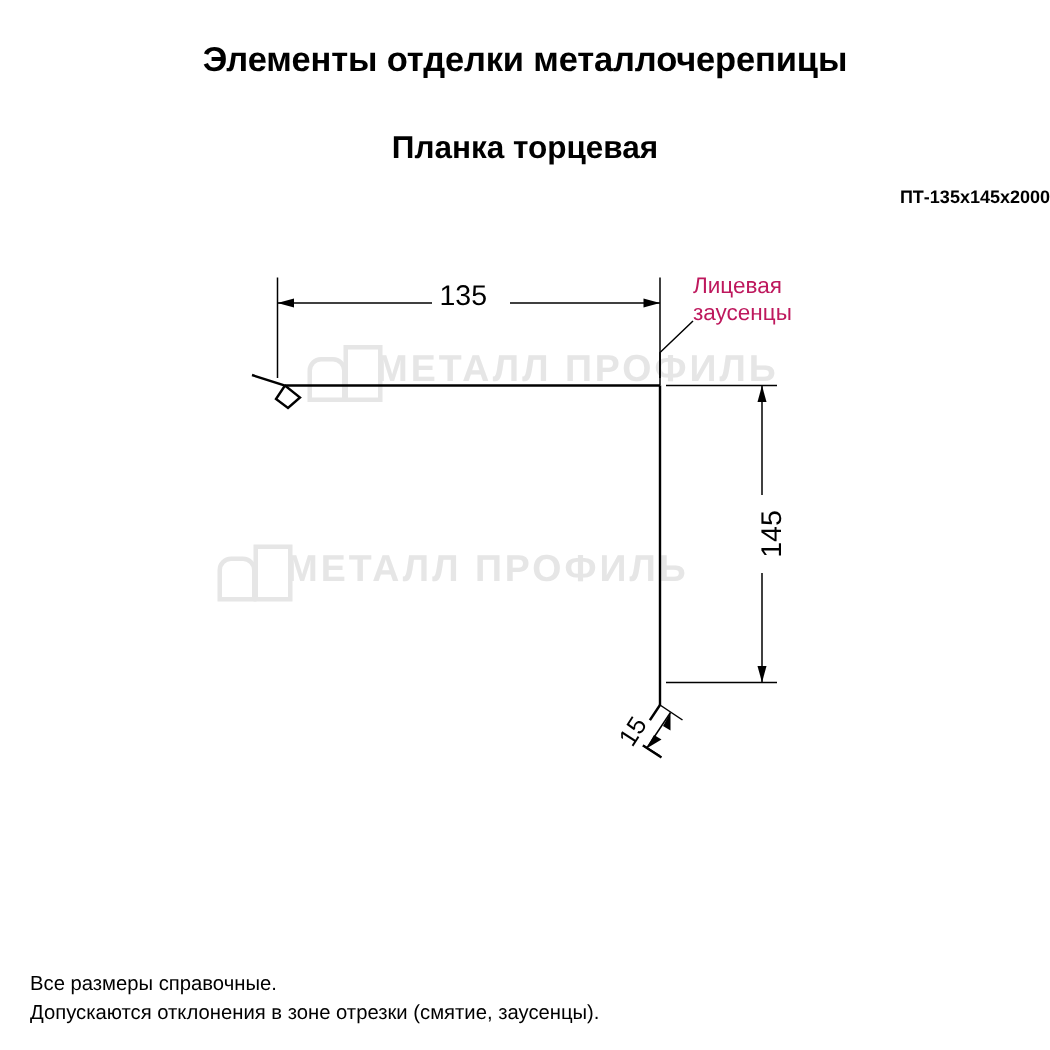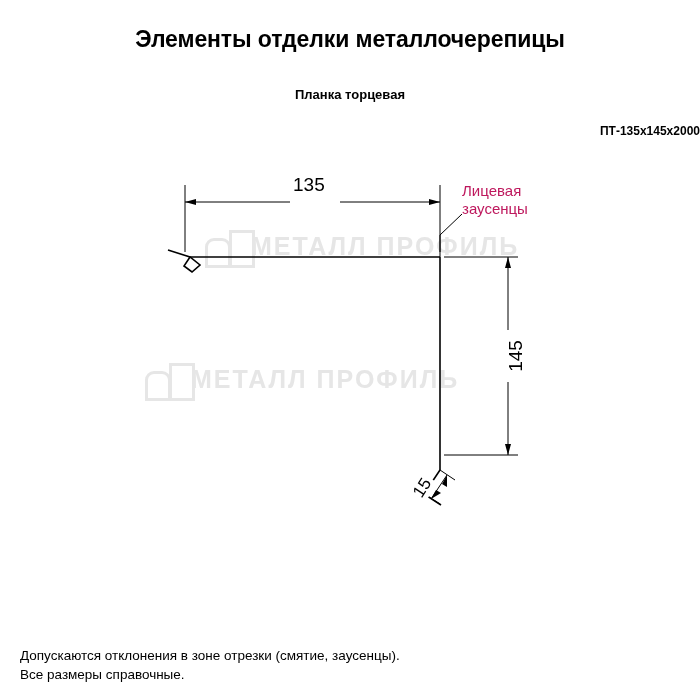--- a/index.html
+++ b/index.html
@@ -32,21 +32,21 @@
     font-size: 23px;
     font-weight: bold;
     letter-spacing: -0.1px;
   }
   .subtitle {
     position: absolute;
     top: 87px;
     left: 0;
     width: 700px;
     text-align: center;
-    font-size: 13px;
+    font-size: 21px;
     font-weight: bold;
   }
   .code {
     position: absolute;
     top: 124px;
     left: 0;
     width: 700px;
     text-align: right;
     font-size: 12px;
     font-weight: bold;
@@ -95,21 +95,21 @@
     top: 0; left: 0;
   }
 
   .dim-label {
     position: absolute;
     font-size: 19px;
     color: #000;
     background: #ffffff;
     padding: 0 5px;
   }
-  #dim-135 { top: 174px; left: 288px; }
+  #dim-135 { top: 187px; left: 288px; }
   #dim-145 {
     top: 345px; left: 495px;
     transform: rotate(-90deg);
     transform-origin: center center;
   }
   #dim-15 {
     top: 478px; left: 410px;
     font-size: 17px;
     transform: rotate(-57deg);
     transform-origin: center center;
@@ -198,17 +198,17 @@
   <div class="dim-label" id="dim-135">135</div>
   <div class="dim-label" id="dim-145">145</div>
   <div class="dim-label" id="dim-15">15</div>
 
   <div class="face-label">
     <div>Лицевая</div>
     <div>заусенцы</div>
   </div>
 
   <div class="footer">
+    <div>Все размеры справочные.</div>
     <div>Допускаются отклонения в зоне отрезки (смятие, заусенцы).</div>
-    <div>Все размеры справочные.</div>
   </div>
 
 </div>
 
 </body></html>

